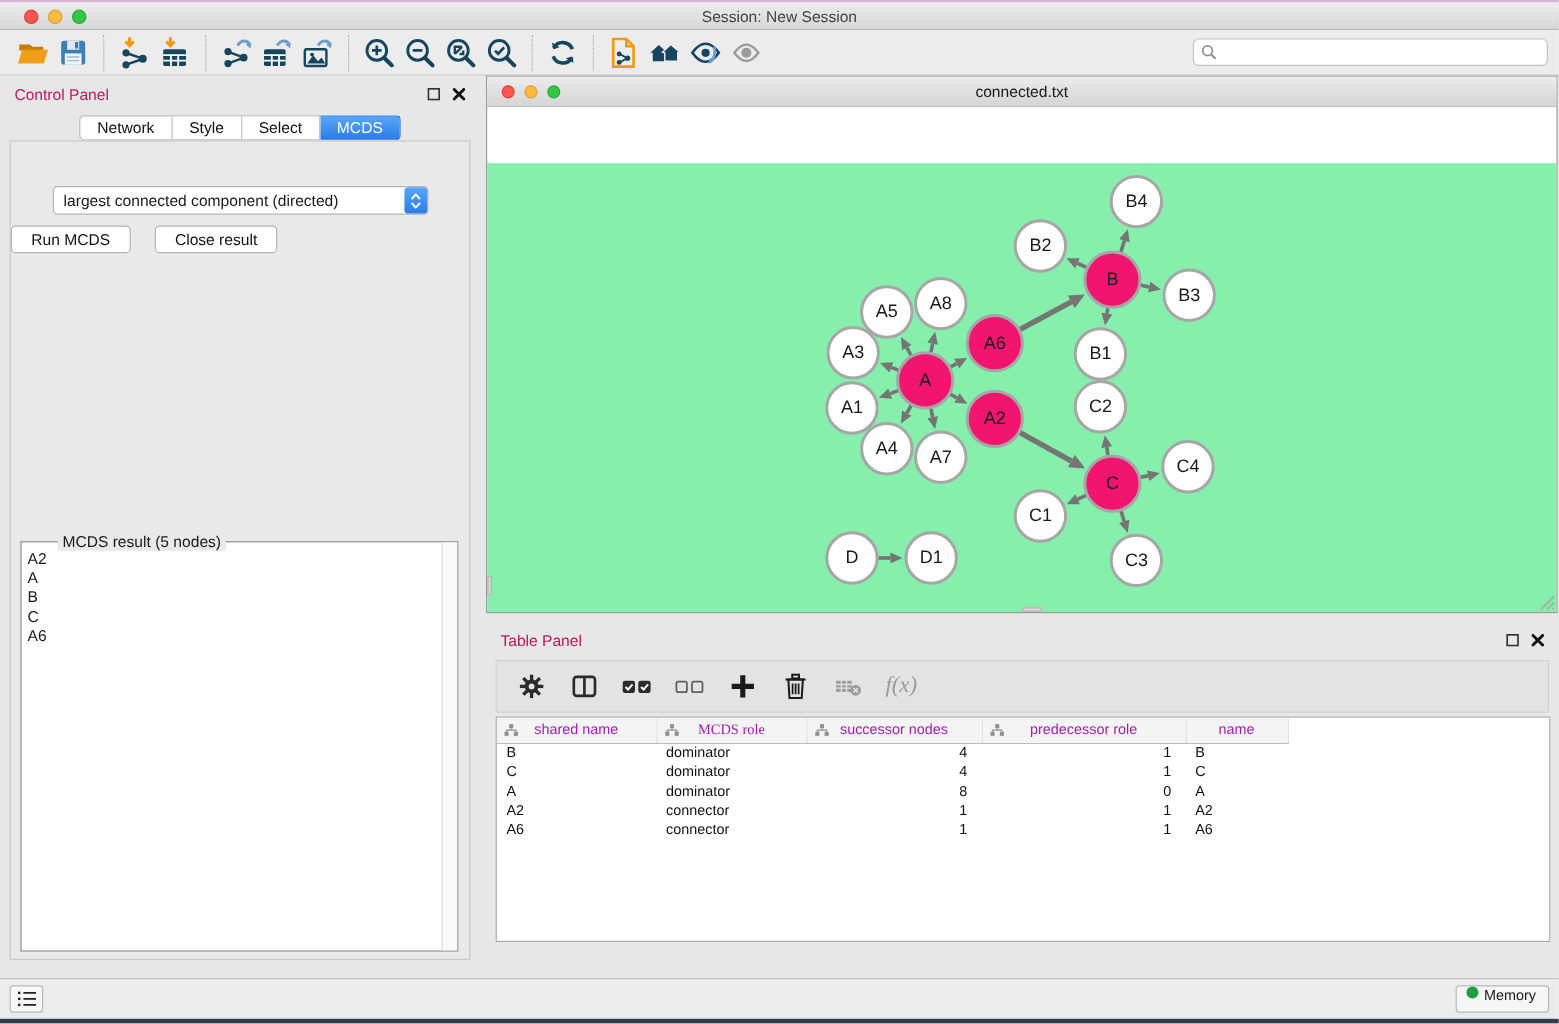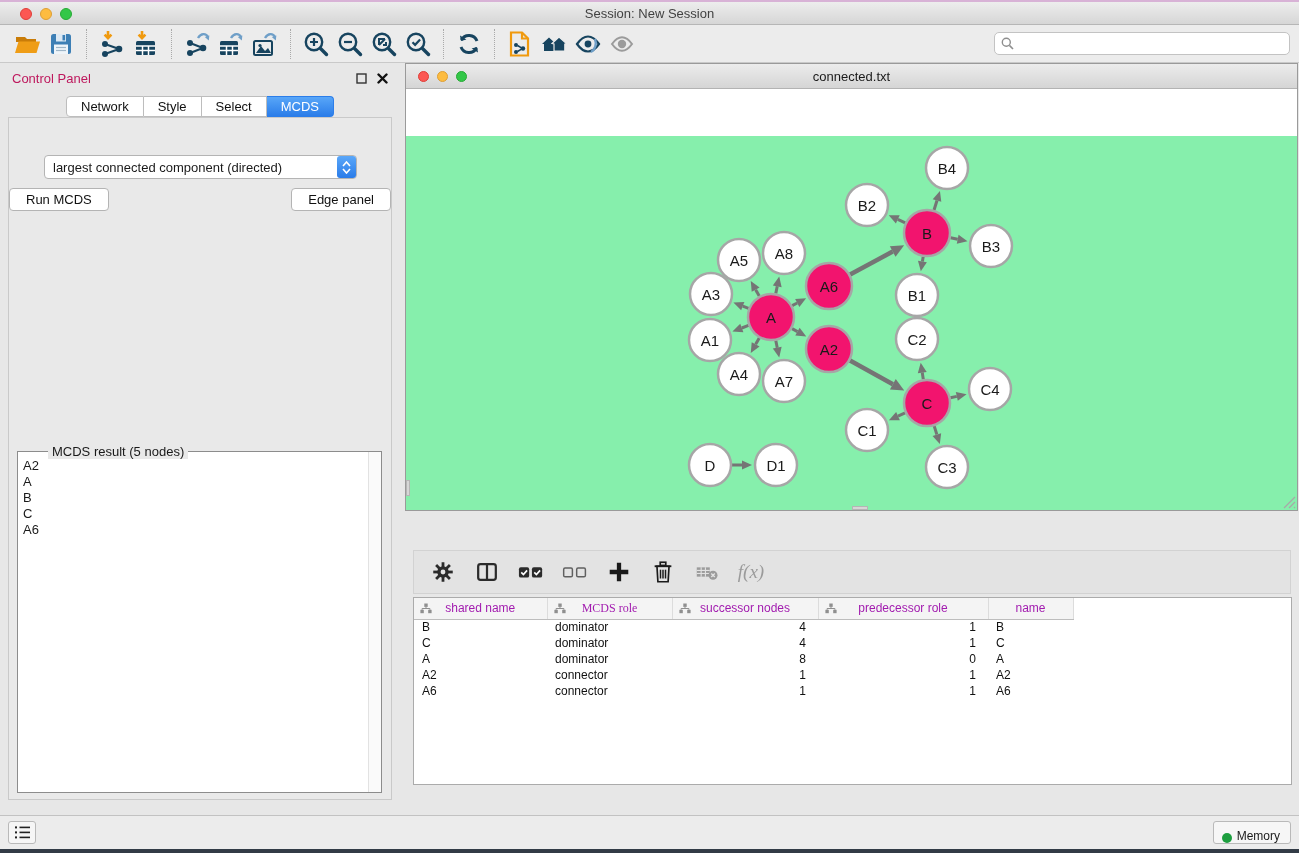--- a/index.html
+++ b/index.html
@@ -42,21 +42,21 @@
   .cp-content { position:absolute; top:54px; left:8px; right:8px; bottom:13px;
       border:1px solid #c9c9c9; background:#e9e9e9; }
   .opt-label { position:absolute; top:14px; width:100%; text-align:center; font-size:13px; }
   .dropdown { position:absolute; top:37px; left:35px; width:313px; height:24px; background:#fff;
       border:1px solid #b4b4b4; border-radius:4px; display:flex; align-items:center; cursor:pointer; }
   .dropdown .dval { flex:1; padding-left:8px; font-size:13px; white-space:nowrap; overflow:hidden; }
   .dd-step { width:19px; height:22px; border-radius:3px; margin-right:0px;
       background:linear-gradient(#5aa7f9,#2a7ce9); display:flex; flex-direction:column;
       align-items:center; justify-content:center; gap:1px; }
   .dd-step svg { display:block; }
-  .btn-row { position:absolute; top:70px; width:100%; display:flex; justify-content:space-between; gap:30px; }
+  .btn-row { position:absolute; top:70px; width:100%; display:flex; justify-content:flex-start; gap:20px; }
   .pbtn { height:23px; padding:0 16px; background:#fff; border:1px solid #b4b4b4; border-radius:4px;
       font-size:13px; font-family:"Liberation Sans",sans-serif; cursor:pointer; color:#111; }
   .mcds-box { position:absolute; left:8px; right:9px; top:333px; bottom:6px;
       border:1px solid #8c8c8c; background:#fff; }
   .mcds-legend { position:absolute; top:-8px; left:6px; background:#e9e9e9; padding:0 4px; font-size:13px;margin-left:24px; }
   .mcds-list { position:absolute; inset:0; padding:6px 0 0 5px; overflow:hidden; }
   .mcds-list div { font-size:13px; line-height:16px; }
   .mcds-scroll { position:absolute; top:0; right:0; bottom:0; width:13px; background:#fafafa; border-left:1px solid #e2e2e2; }
 
   
@@ -86,21 +86,21 @@
   .ntable th .colicon { position:absolute; left:6px; top:5px; }
   .ntable td { height:16px; font-size:12px; padding:0 8px; white-space:nowrap; color:#111; }
   .ntable td.r { text-align:right; padding-right:12px; }
   .tp-tabs { position:absolute; bottom:2px; left:50%; transform:translateX(-50%); display:flex; }
 
   
   .status-bar { position:absolute; left:0; top:815px; width:100%; height:34px; background:#ececec; border-top:1px solid #c2c2c2; }
   .list-btn { position:absolute; left:8px; top:5px; width:28px; height:23px; background:#f6f6f6;
       border:1px solid #b9b9b9; border-radius:3px; display:flex; align-items:center; justify-content:center; cursor:pointer; }
   .mem-btn { position:absolute; right:8px; top:5px; height:23px; padding:0 10px 0 8px; background:#f6f6f6;
-      border:1px solid #b9b9b9; border-radius:3px; display:flex; align-items:flex-end; gap:5px; font-size:12px; cursor:pointer; }
+      border:1px solid #b9b9b9; border-radius:3px; display:flex; align-items:flex-start; gap:5px; font-size:12px; cursor:pointer; }
   .mem-dot { width:10px; height:10px; border-radius:50%; }
   .desktop-bottom { position:absolute; left:0; top:849px; width:100%; height:4px; background:#323b46; }
 
   svg { display:block; }
 </style>
 </head>
 <body>
 
 <div class="desktop-top"></div>
 
@@ -291,21 +291,21 @@
         <svg width="9" height="6" viewBox="0 0 9 6">
             <path d="M1 5l3.5-4L8 5" fill="none" stroke="#fff" stroke-width="1.6"></path>
           </svg>
         <svg width="9" height="6" viewBox="0 0 9 6">
             <path d="M1 1l3.5 4L8 1" fill="none" stroke="#fff" stroke-width="1.6"></path>
           </svg>
       </span>
     </div>
     <div class="btn-row">
       <button class="pbtn">Run MCDS</button>
-      <button class="pbtn">Edge panel</button>
+      <button class="pbtn">Close result</button>
     </div>
     <div class="mcds-box">
       <span class="mcds-legend">MCDS result (5 nodes)</span>
       <div class="mcds-list" id="mcds-list">
           <div>A2</div>
           <div>A</div>
           <div>B</div>
           <div>C</div>
           <div>A6</div>
         </div>
@@ -410,20 +410,35 @@
     <div class="v-splitter-mark"></div>
     <span class="grip">
       <svg width="13" height="13" viewBox="0 0 13 13">
           <path d="M12 1L1 12M12 6L6 12M12 11l-1 1" stroke="#a8a8a8" stroke-width="1.3"></path>
         </svg>
     </span>
   </div>
 </div>
 
 <div class="table-panel">
+  <div class="tp-header">
+    <span class="panel-title">Table Panel</span>
+    <span class="panel-hicons">
+      <span>
+          <svg width="11" height="11" viewBox="0 0 11 11">
+            <rect x="1" y="1" width="9" height="9" fill="none" stroke="#333" stroke-width="1.4"></rect>
+          </svg>
+        </span>
+      <span>
+          <svg width="11" height="11" viewBox="0 0 11 11">
+            <path d="M1.5 1.5l8 8M9.5 1.5l-8 8" stroke="#111" stroke-width="2.4" stroke-linecap="round"></path>
+          </svg>
+        </span>
+    </span>
+  </div>
   <div class="tp-toolbar">
     <div class="tpbtn">
       <svg width="26" height="26" viewBox="0 0 28 28">
           <g fill="#2b2b2b">
             <rect x="12.5" y="3.5" width="3" height="6"></rect>
             <rect x="12.5" y="18.5" width="3" height="6"></rect>
             <rect x="3.5" y="12.5" width="6" height="3"></rect>
             <rect x="18.5" y="12.5" width="6" height="3"></rect>
             <rect x="12.5" y="3.5" width="3" height="6" transform="rotate(45 14 14)"></rect>
             <rect x="12.5" y="18.5" width="3" height="6" transform="rotate(45 14 14)"></rect>

